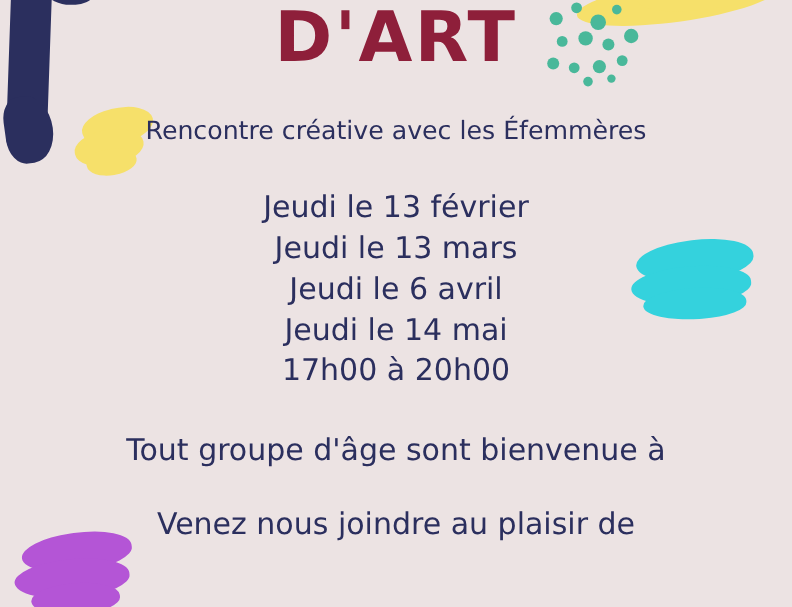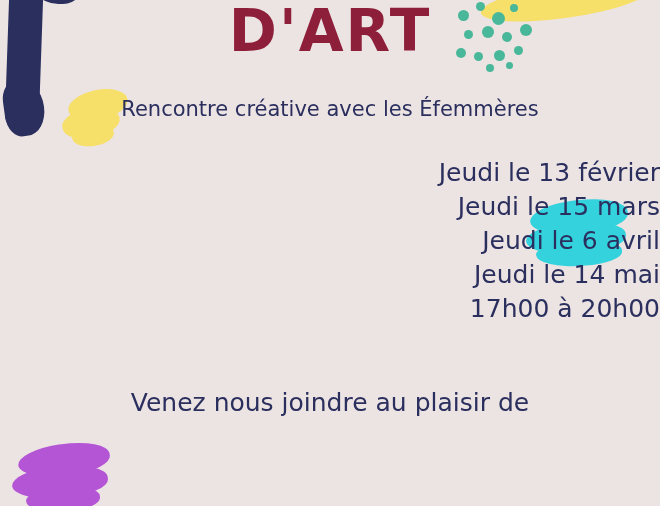--- a/index.html
+++ b/index.html
@@ -212,21 +212,20 @@
 
   .dates {
     margin: 0;
     padding-top: 30px;
     font-size: 25px;
     color: #2b2f5e;
     line-height: 34px;
   }
   .dates .line {
     display: block;
-    text-align: right;
   }
 
   .body-text {
     margin: 0;
     padding-top: 32px;
     font-size: 25px;
     color: #2b2f5e;
     line-height: 34px;
   }
   .body-text .line {
@@ -296,27 +295,28 @@
 
     <h1 class="title">D'ART</h1>
 
     <div class="subtitle">
       <span class="line">Rencontre créative avec</span>
       <span class="line">les Éfemmères</span>
     </div>
 
     <div class="dates">
       <span class="line">Jeudi le 13 février</span>
-      <span class="line">Jeudi le 15 mars</span>
+      <span class="line">Jeudi le 13 mars</span>
       <span class="line">Jeudi le 6 avril</span>
       <span class="line">Jeudi le 14 mai</span>
       <span class="line">17h00 à 20h00</span>
     </div>
 
     <div class="body-text">
+      <span class="line">Tout groupe d'âge sont bienvenue à</span>
     </div>
 
     <div class="closing">
       <span class="line">Venez nous joindre au plaisir de</span>
     </div>
 
   </div>
 </div>
 
 </body></html>

